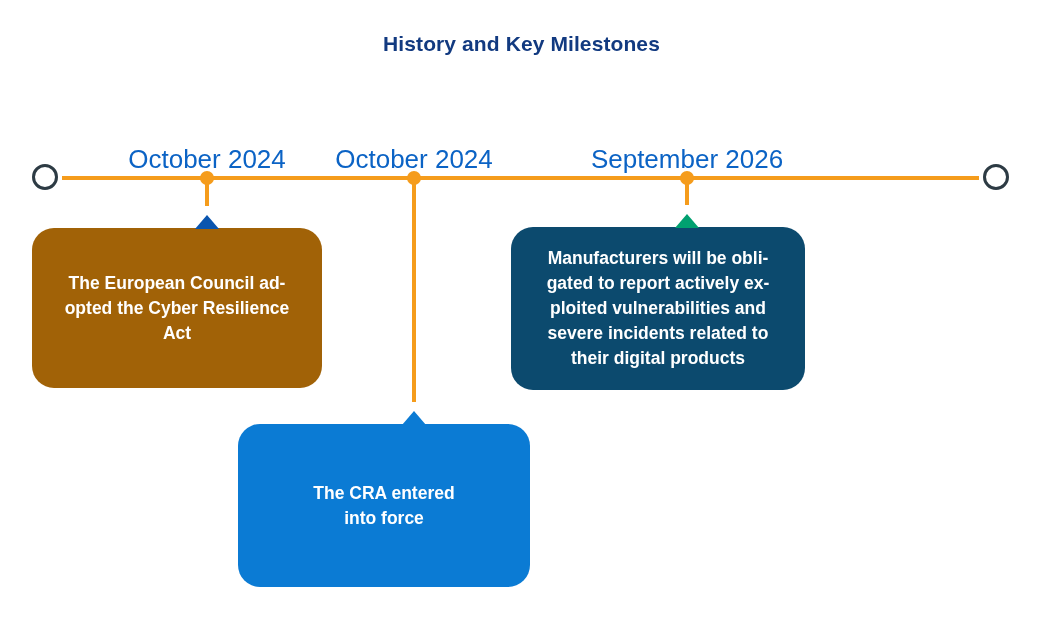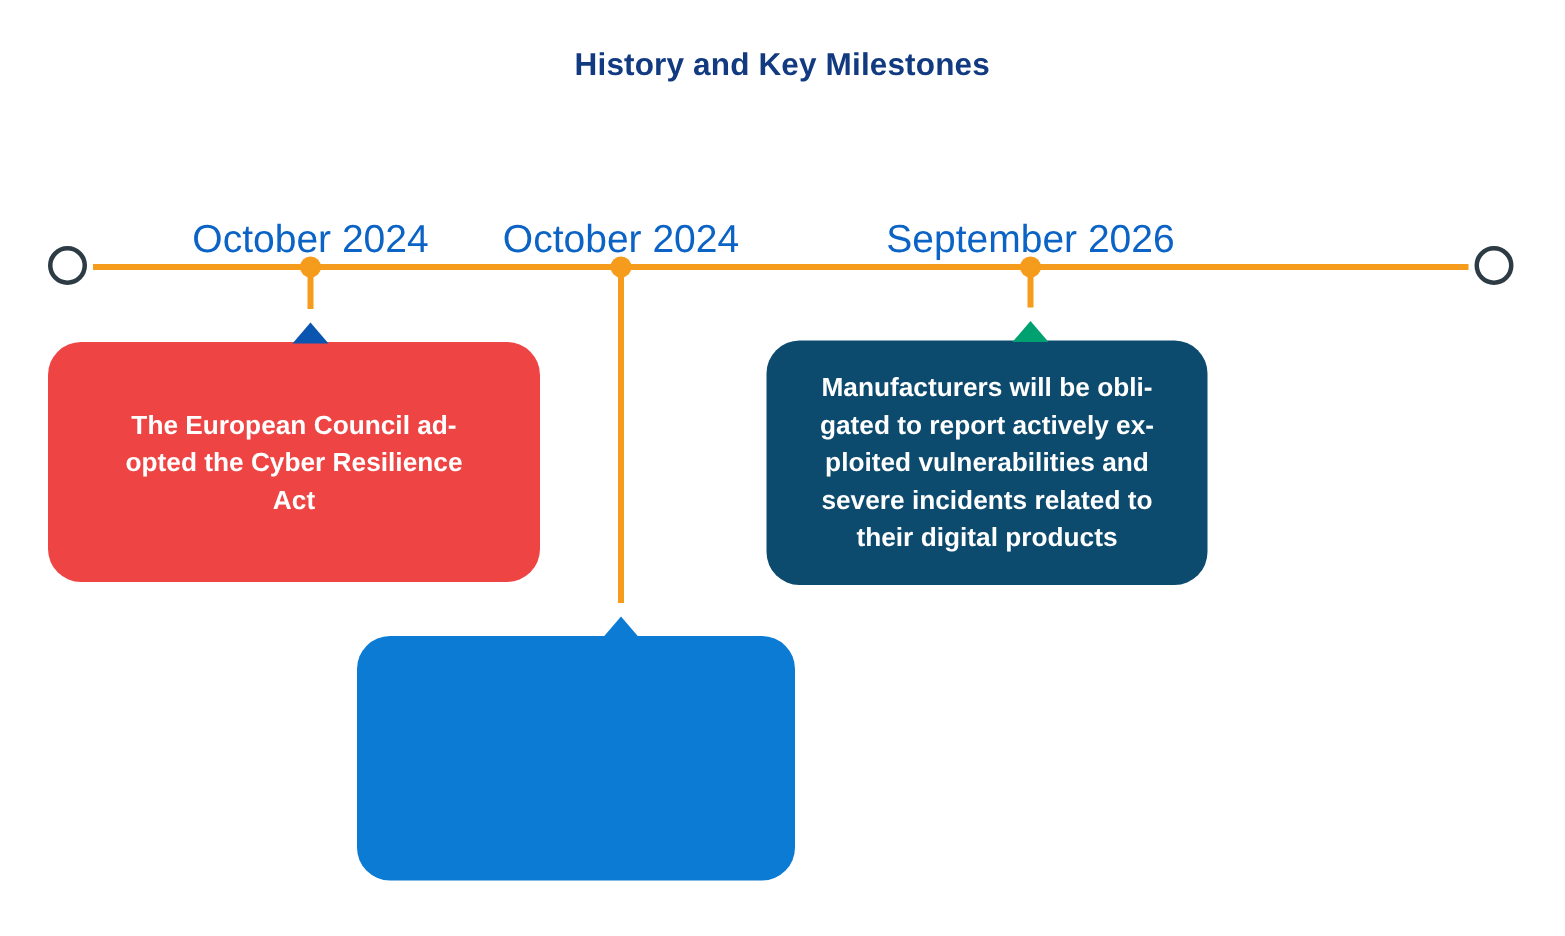--- a/index.html
+++ b/index.html
@@ -122,30 +122,32 @@
 
   <div class="axis-line"></div>
 
   <div class="axis-endpoint left"></div>
   <div class="axis-endpoint right"></div>
 
   <div id="milestones-layer">
       <div class="connector" style="left: 207px; height: 28px;"></div>
       <div class="marker-dot" style="left: 207px;"></div>
       <div class="date-label" style="left: 207px;">October 2024</div>
-      <div class="card" style="left: 32px; top: 228px; width: 328px; height: 160px; background: #ef4444;">
+      <div class="card" style="left: 32px; top: 228px; width: 290px; height: 160px; background: #a16207;">
         <div class="card-text">The European Council ad-
 opted the Cyber Resilience
 Act</div>
         <div class="card-pointer" style="left: 175px; top: -13px; border-bottom: 14px solid rgb(10, 85, 175);"></div>
       </div>
       <div class="connector" style="left: 414px; height: 224px;"></div>
       <div class="marker-dot" style="left: 414px;"></div>
       <div class="date-label" style="left: 414px;">October 2024</div>
       <div class="card" style="left: 238px; top: 424px; width: 292px; height: 163px; background: rgb(11, 123, 212);">
+        <div class="card-text">The CRA entered
+into force</div>
         <div class="card-pointer" style="left: 176px; top: -13px; border-bottom: 14px solid rgb(11, 123, 212);"></div>
       </div>
       <div class="connector" style="left: 687px; height: 27px;"></div>
       <div class="marker-dot" style="left: 687px;"></div>
       <div class="date-label" style="left: 687px;">September 2026</div>
       <div class="card" style="left: 511px; top: 227px; width: 294px; height: 163px; background: #0c4a6e;">
         <div class="card-text">Manufacturers will be obli-
 gated to report actively ex-
 ploited vulnerabilities and
 severe incidents related to

